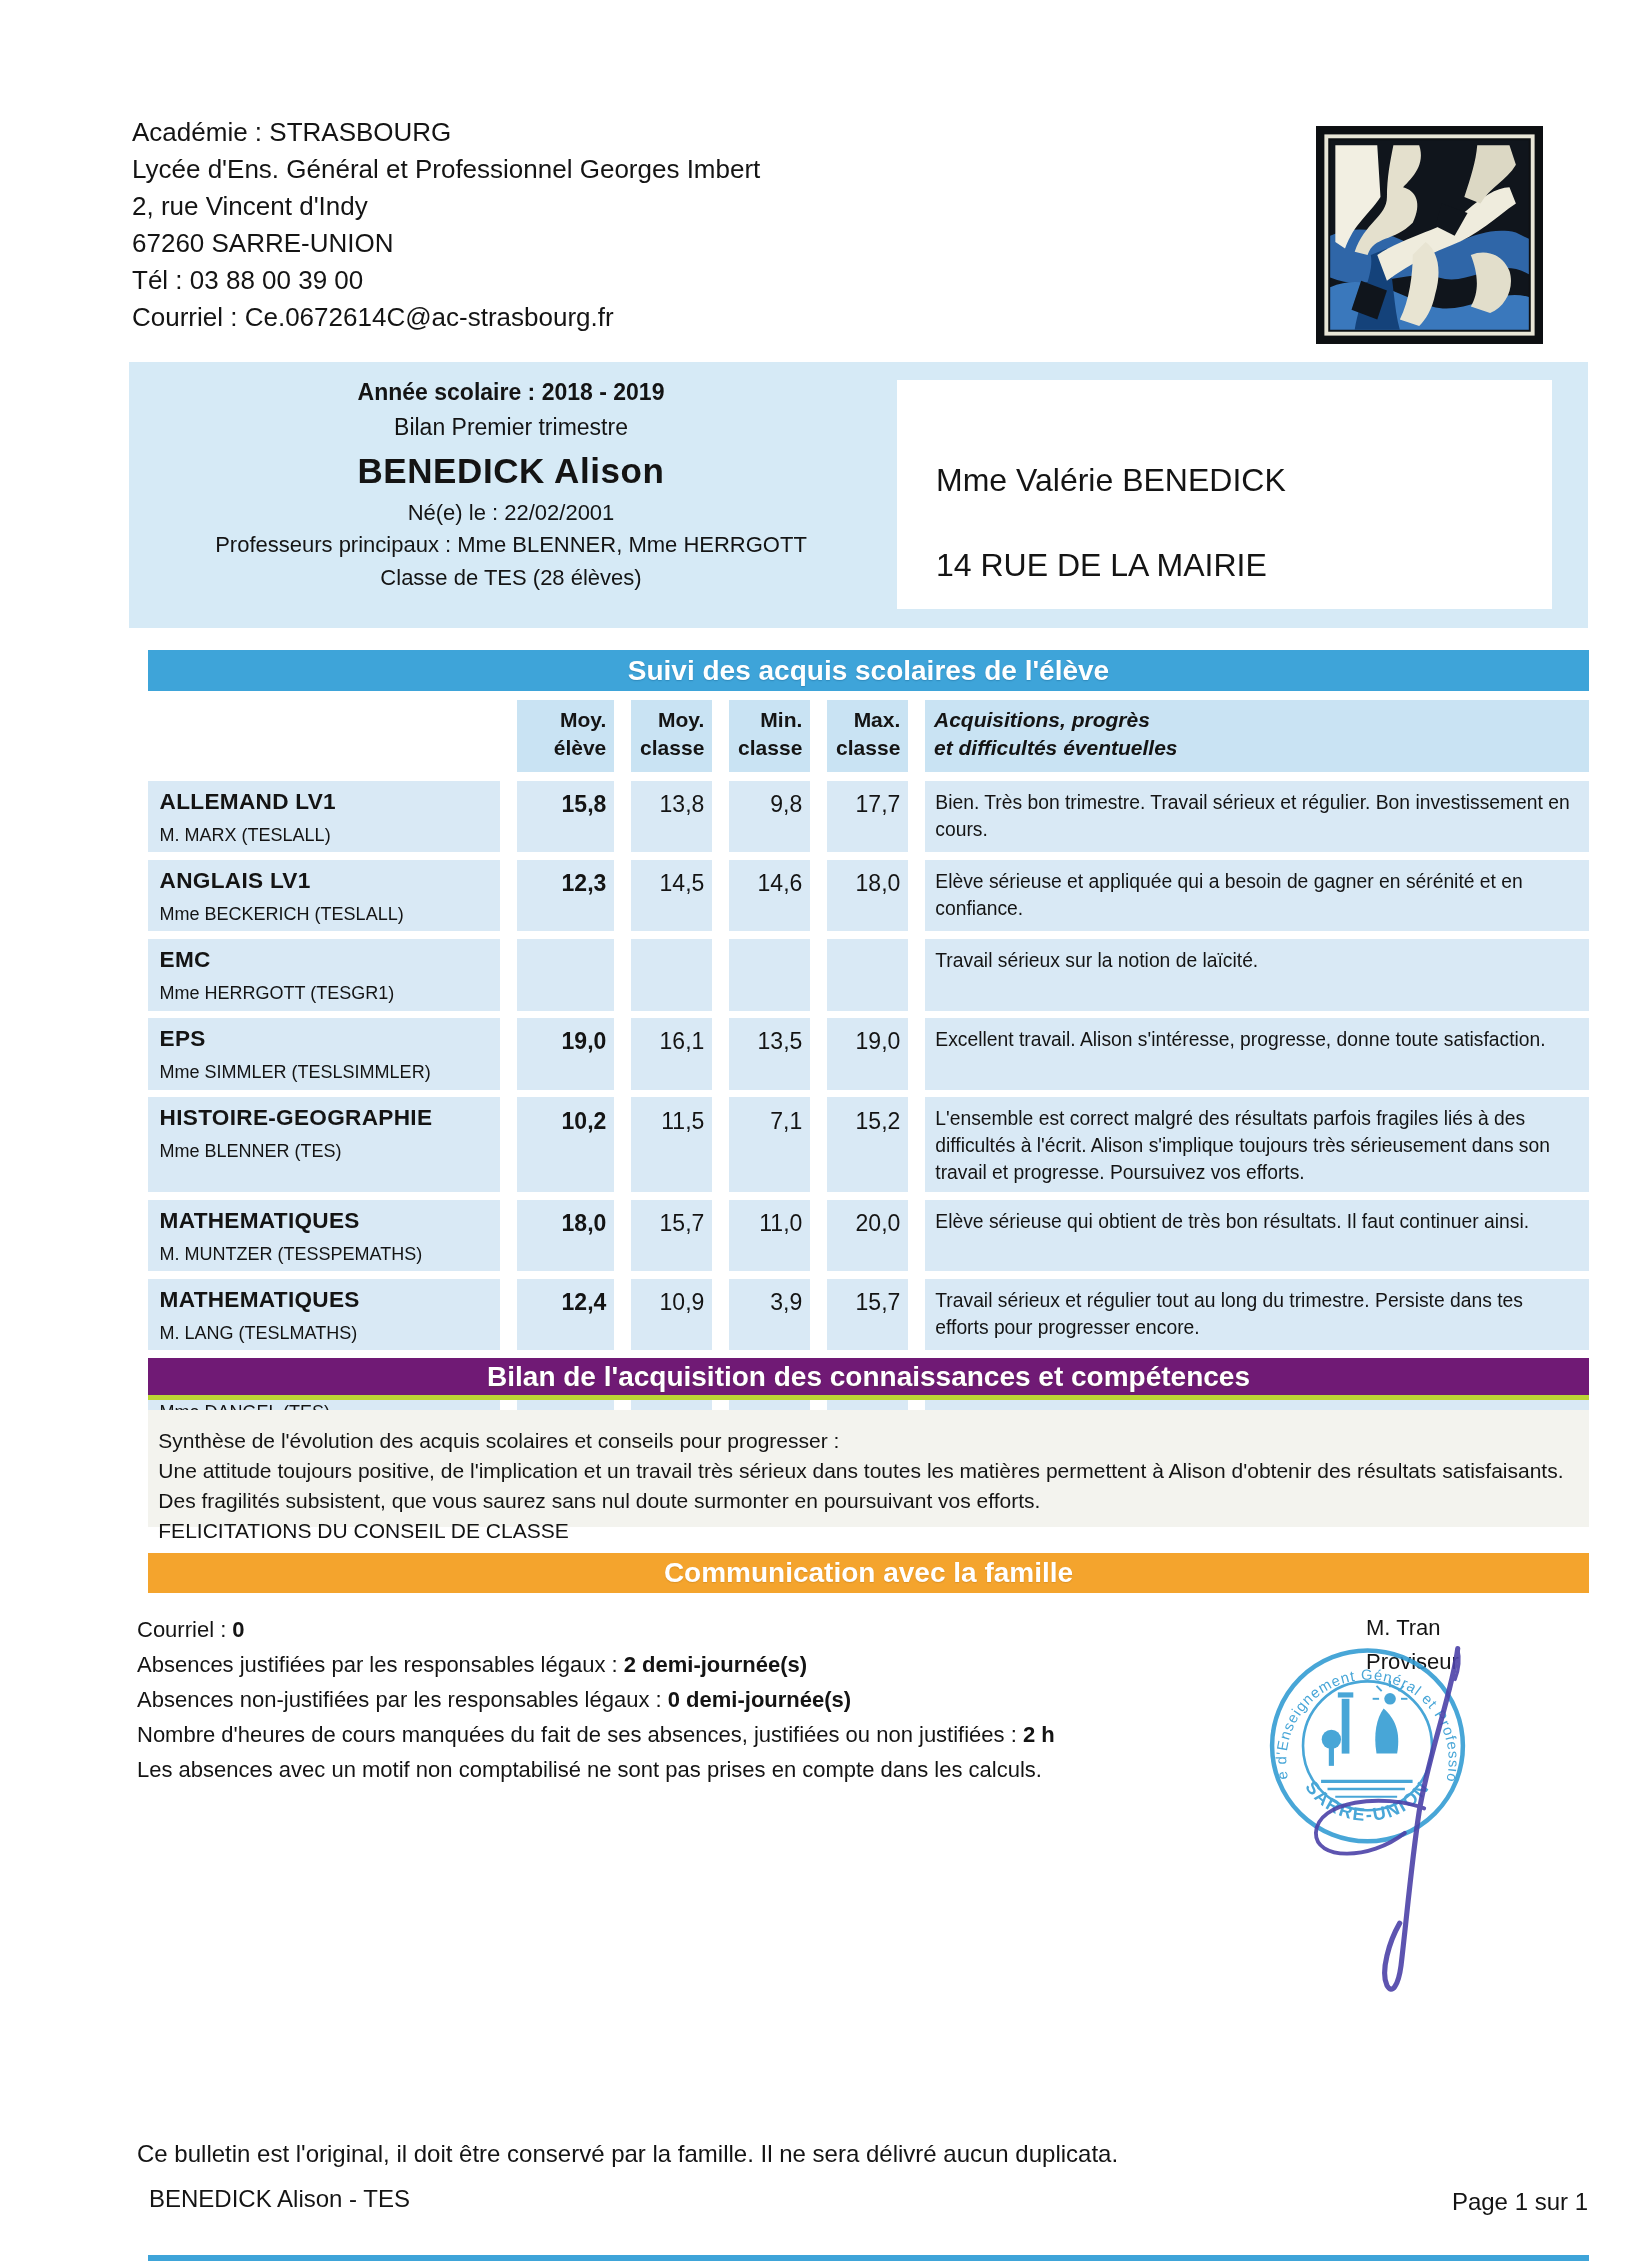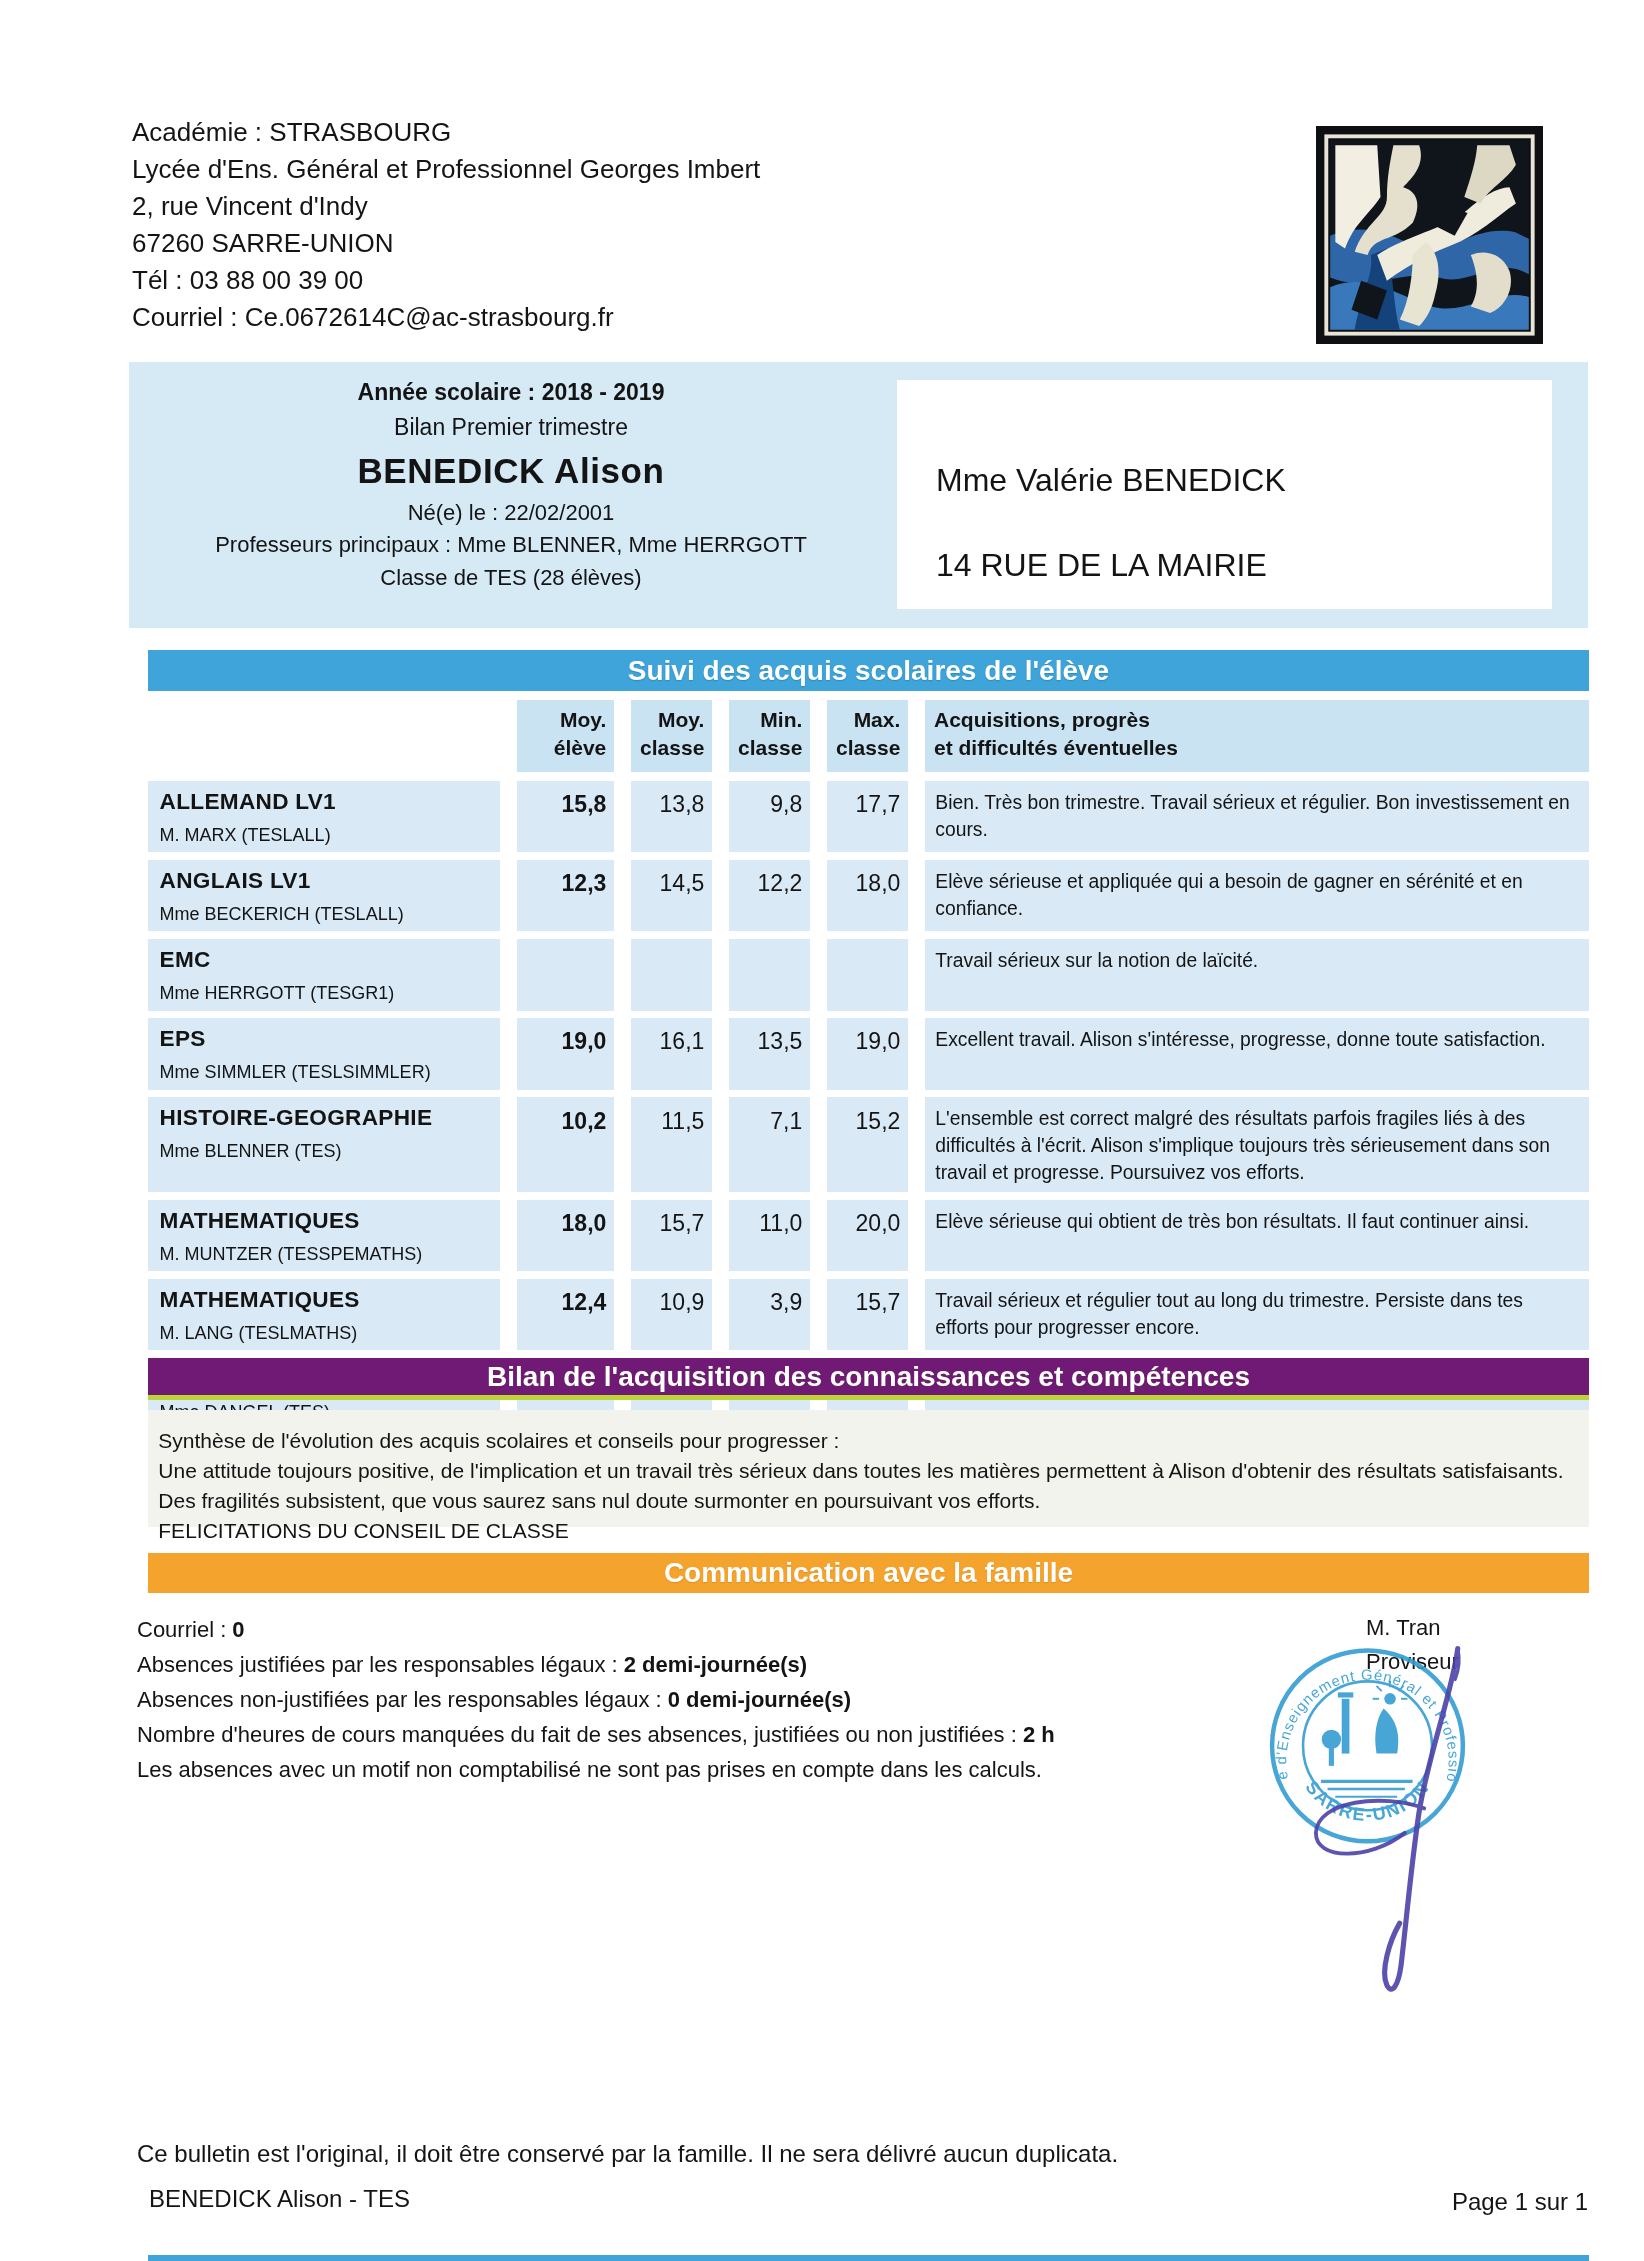--- a/index.html
+++ b/index.html
@@ -32,21 +32,21 @@
   .thead,.trow{display:flex;}
   .thead > div, .trow > div{margin-right:17px; box-sizing:border-box;}
   .thead > div:last-child, .trow > div:last-child{margin-right:0;}
   .t-subj{width:352px;}
   .t-n{width:97px;}
   .t-n2{width:81px;}
   .t-com{flex:1;}
   .thead{margin-bottom:9px;}
   .thead .hcell{background:#c9e3f3; height:72px; padding-top:6.4px; font-weight:bold; font-size:21px; line-height:28px;}
   .thead .hnum{text-align:right; padding-right:7.7px;}
-  .thead .hcom{padding-left:9px;}
+  .thead .hcom{padding-left:9px;font-style:italic;}
   .thead .t-subj{background:transparent;}
   .trow{margin-bottom:7.7px;}
   .trow > div{background:#d9e9f5; min-height:55px;}
   .c-subj{padding:7.7px 3.9px 6.4px 11.6px;}
   .subj{font-size:22.6px; font-weight:bold; letter-spacing:0.3px;}
   .teach{font-size:18px; margin-top:10.3px;}
   .c-num{text-align:right; padding:10.3px 7.7px 0 0; font-size:23px;}
   .c-num.bold{font-weight:bold;}
   .c-com{padding:7.7px 13px 6.4px 10.3px; font-size:19.3px; line-height:27px;}
   
@@ -146,21 +146,21 @@
       <div class="t-com c-com">Bien. Très bon trimestre. Travail sérieux et régulier. Bon investissement en cours.</div>
     </div>
 
     <div class="trow">
       <div class="t-subj c-subj">
           <div class="subj">ANGLAIS LV1</div>
           <div class="teach">Mme BECKERICH (TESLALL)</div>
         </div>
       <div class="t-n c-num bold">12,3</div>
       <div class="t-n2 c-num">14,5</div>
-      <div class="t-n2 c-num">12,2</div>
+      <div class="t-n2 c-num">14,6</div>
       <div class="t-n2 c-num">18,0</div>
       <div class="t-com c-com">Elève sérieuse et appliquée qui a besoin de gagner en sérénité et en confiance.</div>
     </div>
 
     <div class="trow">
       <div class="t-subj c-subj">
           <div class="subj">EMC</div>
           <div class="teach">Mme HERRGOTT (TESGR1)</div>
         </div>
       <div class="t-n c-num bold"></div>

